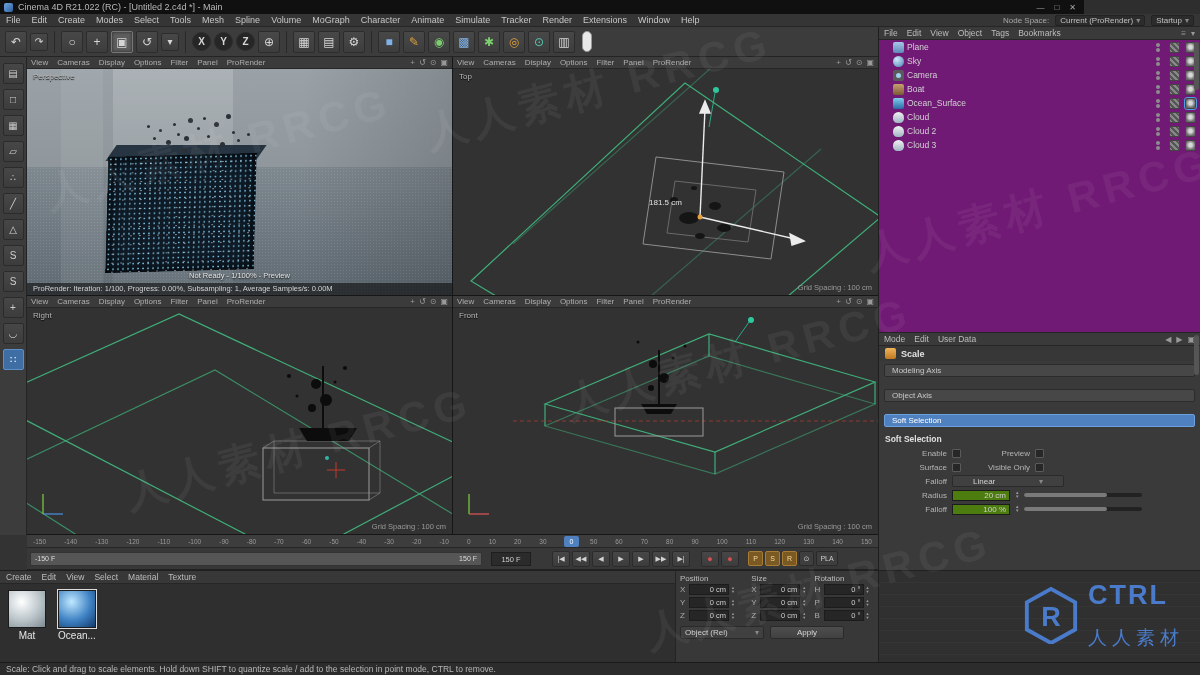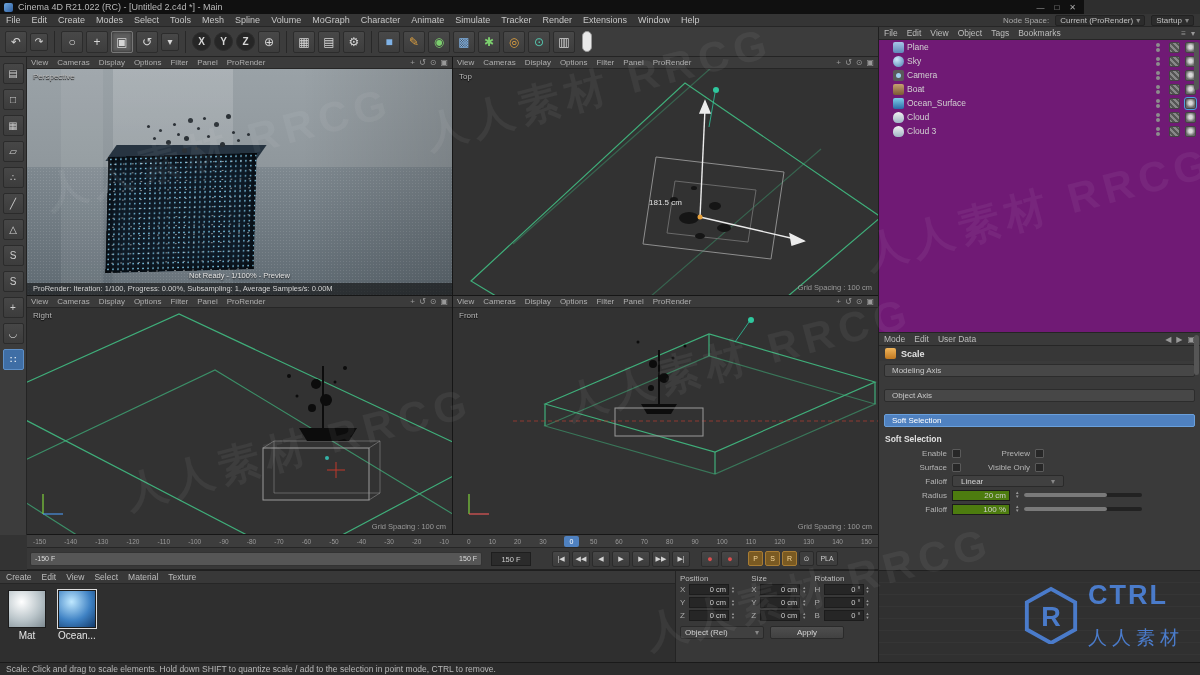--- a/index.html
+++ b/index.html
@@ -100,21 +100,21 @@
   .am-tabs { display:flex; gap:12px; padding:3px 5px;flex-direction:column; }
   .am-tab { font-size:8px; color:#c8c8c8; background:#474747; border:1px solid #2c2c2c; border-radius:2px; padding:1px 7px; white-space:nowrap; }
   .am-tab.active { background:#4f81c0; border-color:#6aa0dc; color:#fff; }
   .am-section { font-size:8.5px; font-weight:bold; color:#e0e0e0; padding:4px 6px 2px; }
   .arow { display:flex; align-items:center; height:14px; padding-left:6px; gap:5px; }
   .alabel { width:62px; text-align:right; font-size:8px; color:#b4b4b4; flex:none; white-space:nowrap; }
   .alabel2 { width:54px; text-align:right; font-size:8px; color:#b4b4b4; flex:none; white-space:nowrap; margin-left:10px; }
   .chk { width:9px; height:9px; background:#272727; border:1px solid #5a5a5a; border-radius:1px; }
   .afield { width:58px; height:11px; background:#4d7c0f; border:1px solid #1c1c1c; color:#cfcfcf; font-size:8px; text-align:right; padding:0 3px; line-height:10px; }
   .aspin { display:flex; flex-direction:column; font-size:4.5px; color:#999; line-height:4px; }
-  .adrop { width:112px; height:12px; background:#404040; border:1px solid #2a2a2a; border-radius:2px; font-size:8px; color:#d0d0d0; padding:0 8px; line-height:11px; display:flex; }
+  .adrop { width:112px; height:12px; background:#404040; border:1px solid #2a2a2a; border-radius:2px; font-size:8px; color:#d0d0d0; padding:0 20px; line-height:11px; display:flex; }
   .adrop i { font-style:normal; margin-left:auto; color:#888; }
   .aslider { width:118px; height:4px; background:#222; border-radius:2px; position:relative; }
   .aslider::after { content:""; position:absolute; left:0; top:0; bottom:0; width:70%; background:#7a7a7a; border-radius:2px; }
   .right-bottom { position:relative; height:92px; background:#303030; border-top:1px solid #202020;
     background-image:repeating-linear-gradient(180deg,#303030 0 11px,#353535 11px 12px); }
   
   .tl-ruler { position:absolute; left:27px; top:535px; width:851px; height:13px; background:#3d3d3d; border-bottom:1px solid #262626; display:flex; align-items:center; justify-content:space-between; padding:0 6px; }
   .tick { font-size:6.5px; color:#9a9a9a; }
   .tl-marker { position:absolute; left:47%; top:536px; width:15px; height:11px; background:#4f81c0; border-radius:2px; color:#fff; font-size:7px; text-align:center; line-height:11px; z-index:4; }
   .tl-row { position:absolute; left:27px; top:548px; width:851px; height:22px; background:#383838; border-bottom:1px solid #222; display:flex; align-items:center; padding:0 3px; gap:3px; }
@@ -586,20 +586,31 @@
               <i></i>
               <i></i>
             </span>
           <span class="tag t1"></span>
           <span class="tag t2"></span>
         </div>
           <div class="om-row obj-cloud">
           <span class="o-expand"></span>
           <span class="oicon"></span>
           <span class="oname">Cloud</span>
+          <span class="odots">
+              <i></i>
+              <i></i>
+            </span>
+          <span class="tag t1"></span>
+          <span class="tag t2"></span>
+        </div>
+          <div class="om-row obj-cloud">
+          <span class="o-expand"></span>
+          <span class="oicon"></span>
+          <span class="oname">Cloud 2</span>
           <span class="odots">
               <i></i>
               <i></i>
             </span>
           <span class="tag t1"></span>
           <span class="tag t2"></span>
         </div>
           <div class="om-row obj-cloud">
           <span class="o-expand"></span>
           <span class="oicon"></span>

